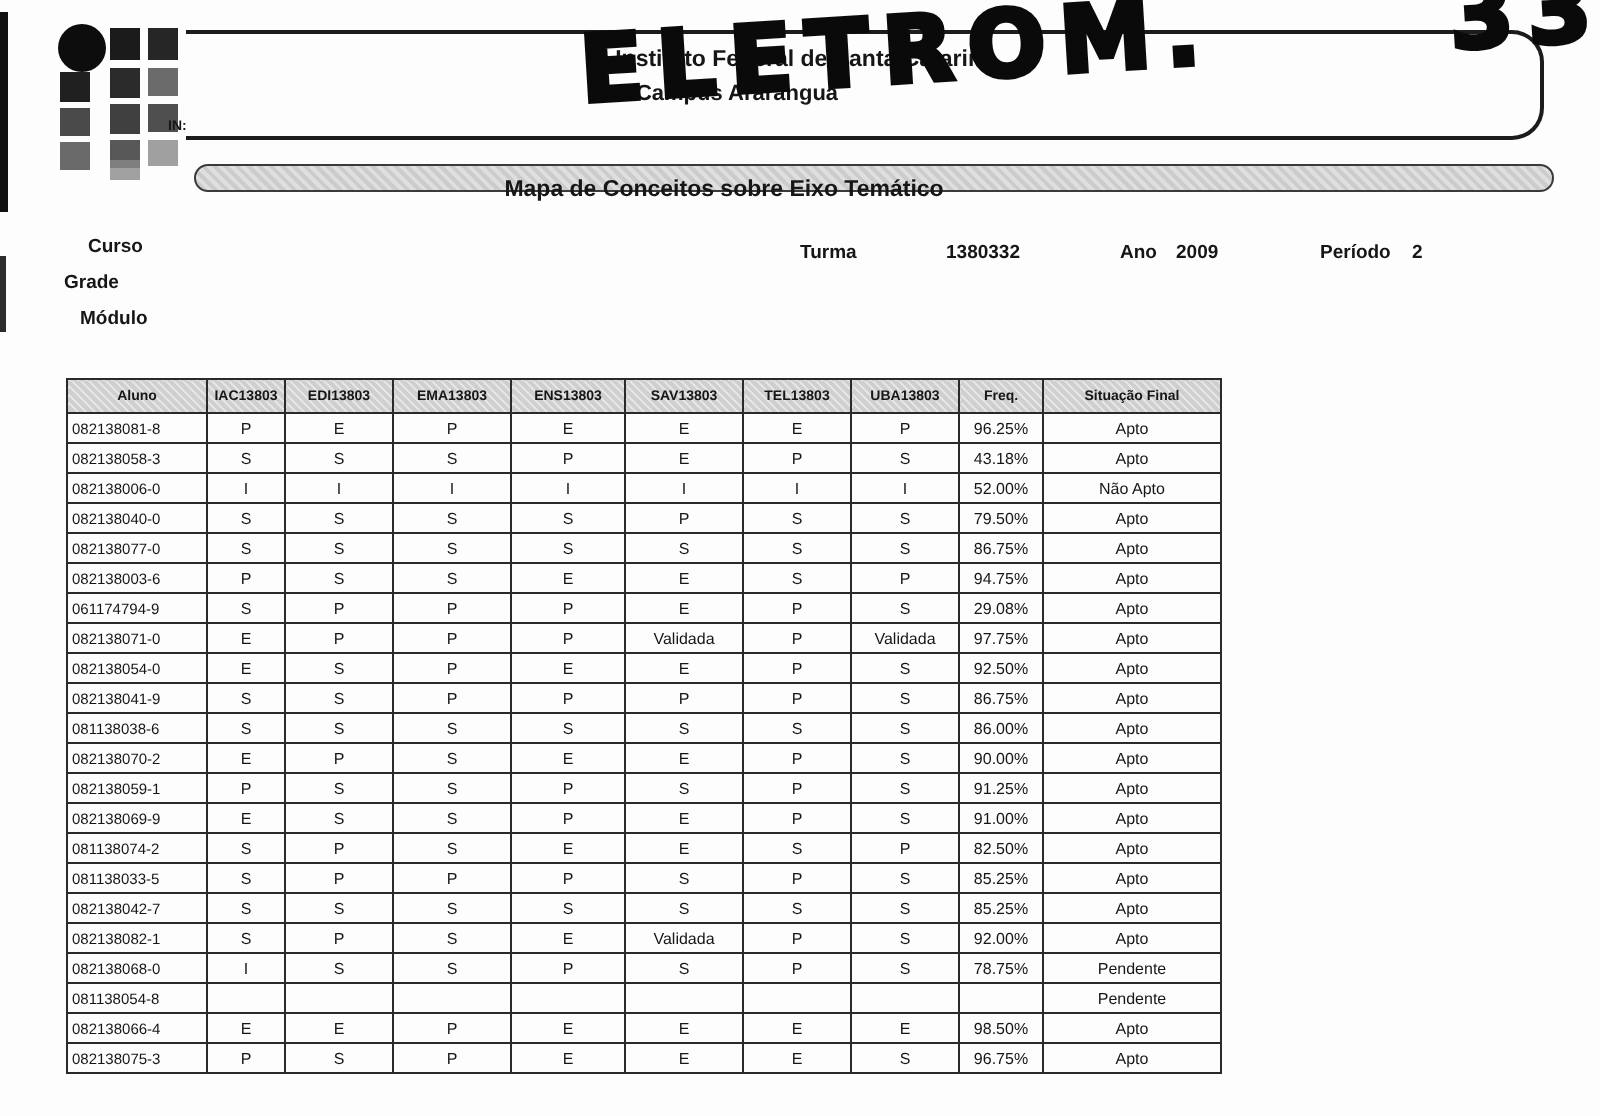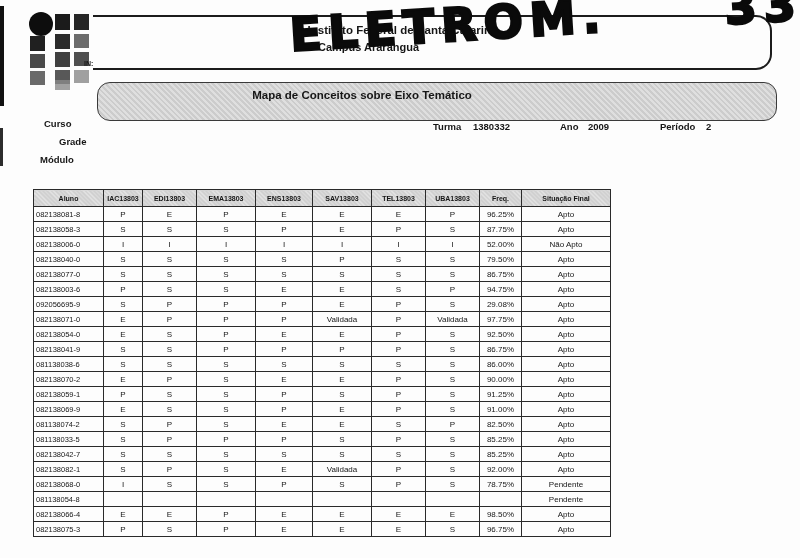--- a/index.html
+++ b/index.html
@@ -40,37 +40,37 @@
     font-size:46px;font-weight:900;color:#0a0a0a;
     -webkit-text-stroke:2.5px #0a0a0a;
     letter-spacing:7px;white-space:nowrap;
     transform:rotate(-3.5deg);transform-origin:left top;
     line-height:70px;
   }
   .handwriting .hw-num{margin-left:118px;}
 
   
   .banner{
-    position:absolute;left:97px;top:82px;width:680px;height:39px;
+    position:absolute;left:97px;top:82px;width:680px;height:14px;
     background:var(--banner-bg);
     background-image:repeating-linear-gradient(45deg,rgba(255,255,255,.25) 0 2px,rgba(0,0,0,.04) 2px 4px);
     border:1.5px solid #3a3a3a;border-radius:13px;
   }
   .banner .banner-text{
     line-height:24px;text-align:center;padding-right:150px;
     font-weight:bold;font-size:11.5px;
   }
 
   
   .meta-label{position:absolute;font-size:9.5px;font-weight:bold;}
   .meta-value{position:absolute;font-size:9.5px;font-weight:600;}
   .lbl-curso{left:44px;top:118px;}
-  .lbl-grade{left:59px;top:136px;}
+  .lbl-grade{left:32px;top:136px;}
   .lbl-modulo{left:40px;top:154px;}
-  .lbl-turma{left:400px;top:121px;margin-left:33px;}
+  .lbl-turma{left:400px;top:121px;}
   .val-turma{left:473px;top:121px;}
   .lbl-ano{left:560px;top:121px;}
   .val-ano{left:588px;top:121px;}
   .lbl-periodo{left:660px;top:121px;}
   .val-periodo{left:706px;top:121px;}
 
   
   table.grades{
     position:absolute;left:33px;top:189px;width:577px;
     border-collapse:collapse;table-layout:fixed;
@@ -185,21 +185,21 @@
         </tr>
         <tr>
           <td class="c-aluno">082138058-3</td>
           <td class="c-grade">S</td>
           <td class="c-grade">S</td>
           <td class="c-grade">S</td>
           <td class="c-grade">P</td>
           <td class="c-grade">E</td>
           <td class="c-grade">P</td>
           <td class="c-grade">S</td>
-          <td class="c-freq">87.75%</td>
+          <td class="c-freq">43.18%</td>
           <td class="c-sit">Apto</td>
         </tr>
         <tr>
           <td class="c-aluno">082138006-0</td>
           <td class="c-grade">I</td>
           <td class="c-grade">I</td>
           <td class="c-grade">I</td>
           <td class="c-grade">I</td>
           <td class="c-grade">I</td>
           <td class="c-grade">I</td>
@@ -237,21 +237,21 @@
           <td class="c-grade">S</td>
           <td class="c-grade">S</td>
           <td class="c-grade">E</td>
           <td class="c-grade">E</td>
           <td class="c-grade">S</td>
           <td class="c-grade">P</td>
           <td class="c-freq">94.75%</td>
           <td class="c-sit">Apto</td>
         </tr>
         <tr>
-          <td class="c-aluno">092056695-9</td>
+          <td class="c-aluno">061174794-9</td>
           <td class="c-grade">S</td>
           <td class="c-grade">P</td>
           <td class="c-grade">P</td>
           <td class="c-grade">P</td>
           <td class="c-grade">E</td>
           <td class="c-grade">P</td>
           <td class="c-grade">S</td>
           <td class="c-freq">29.08%</td>
           <td class="c-sit">Apto</td>
         </tr>

